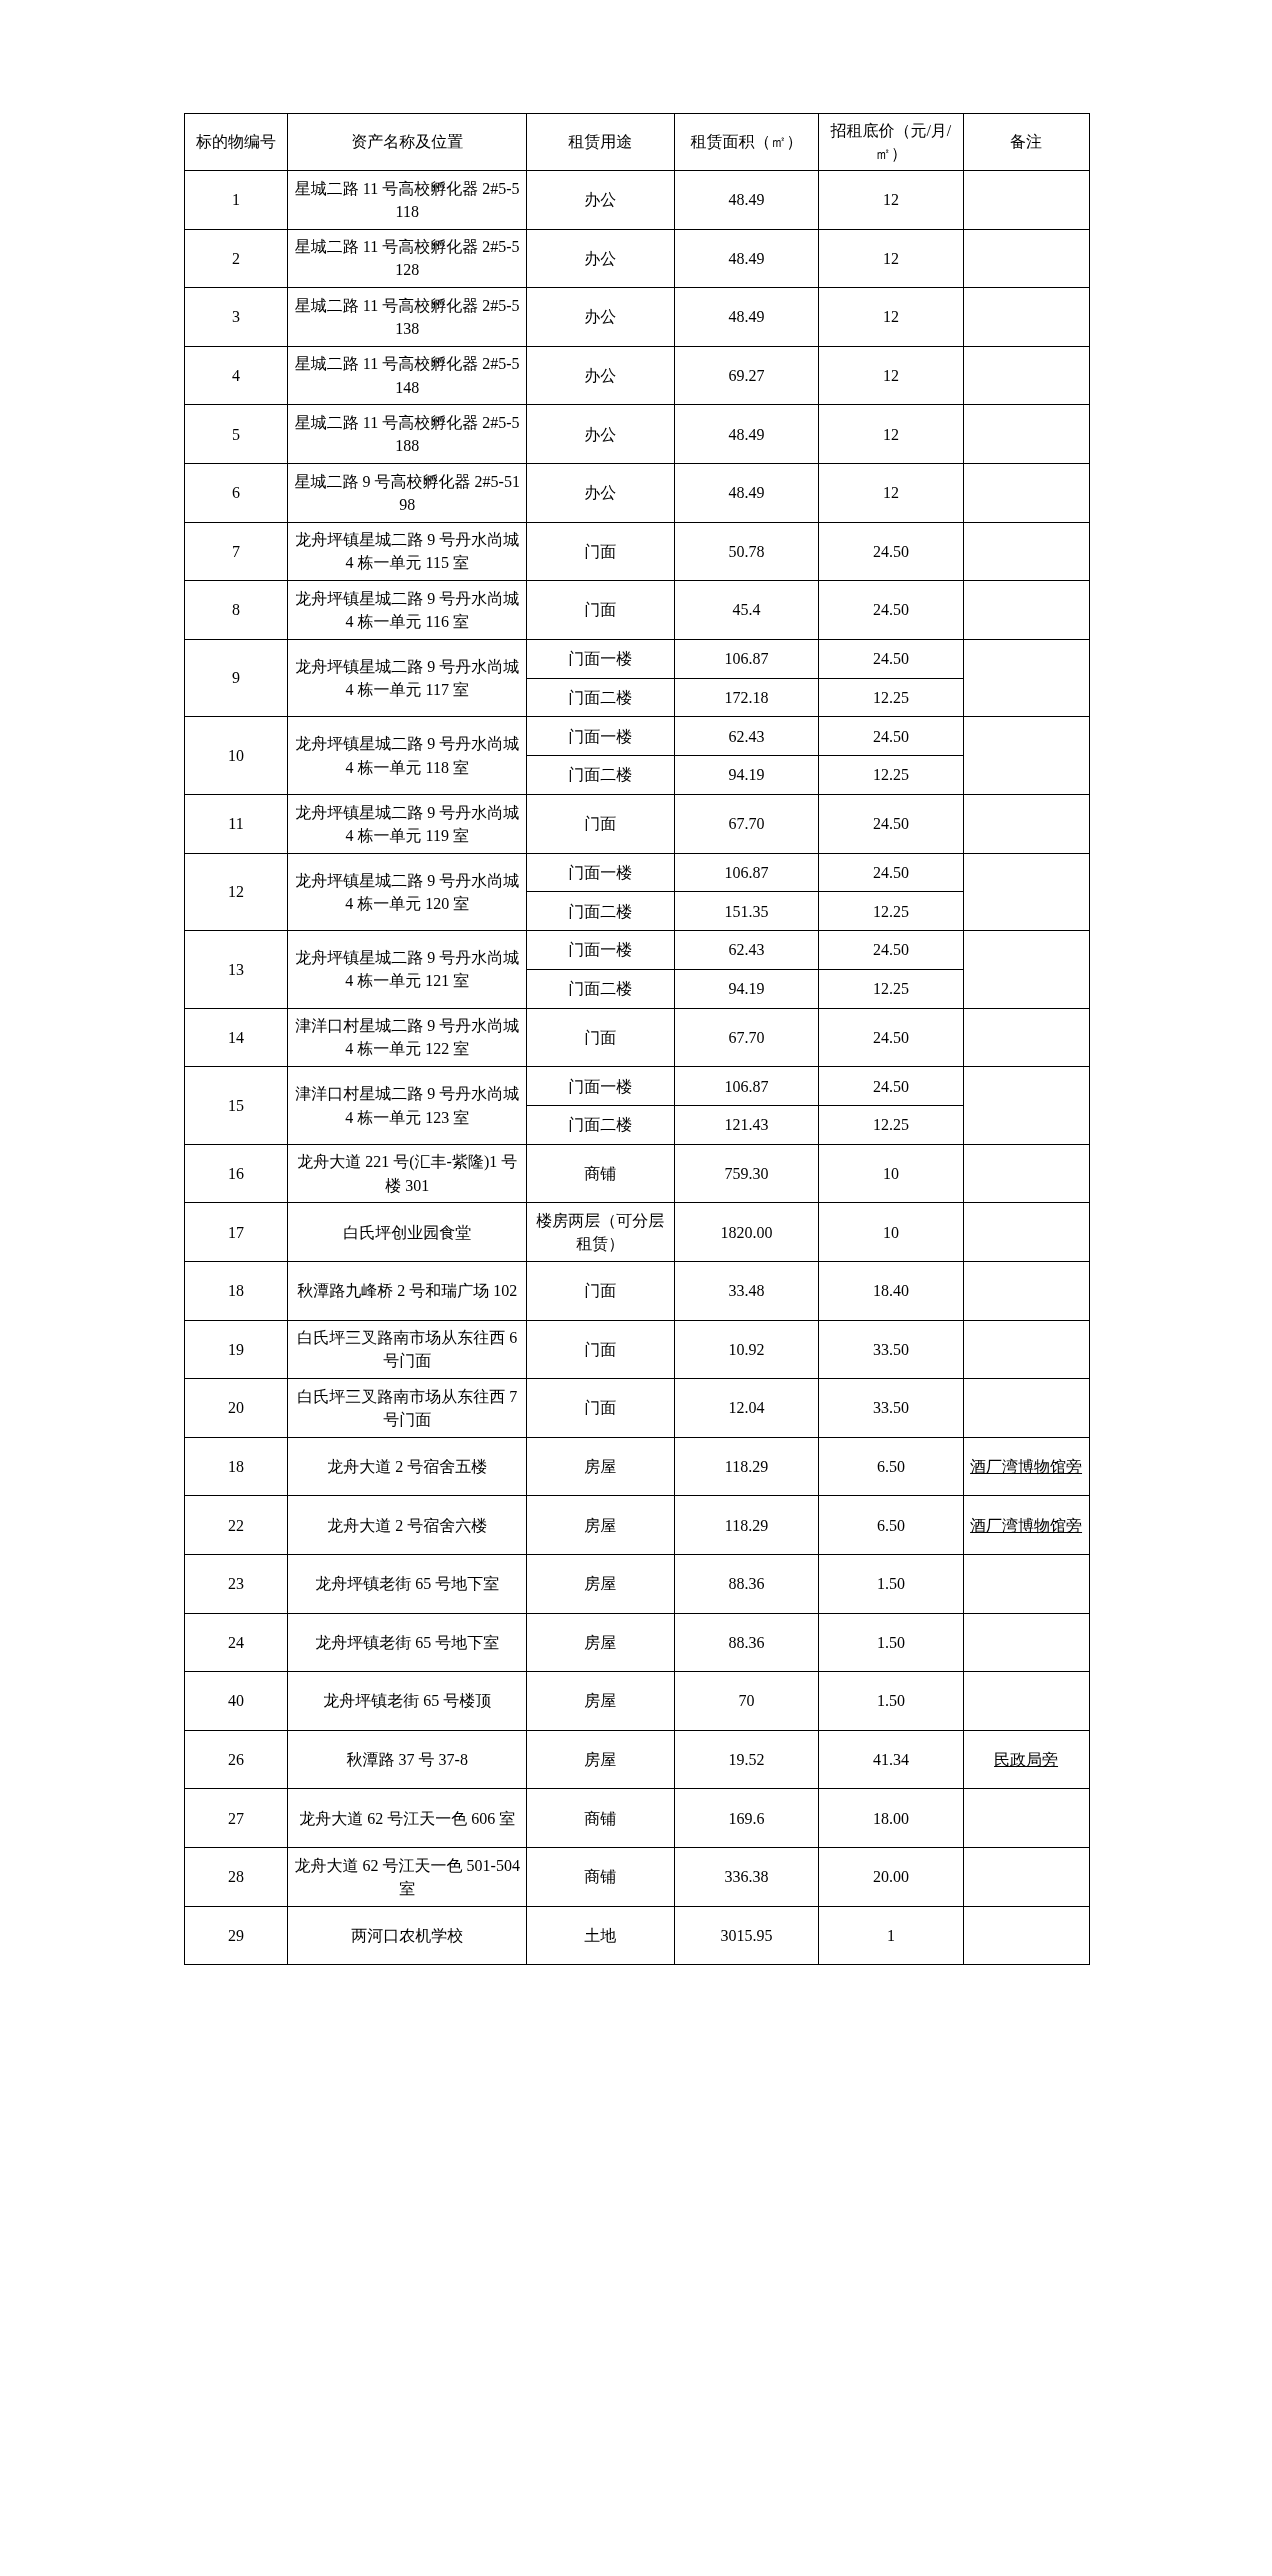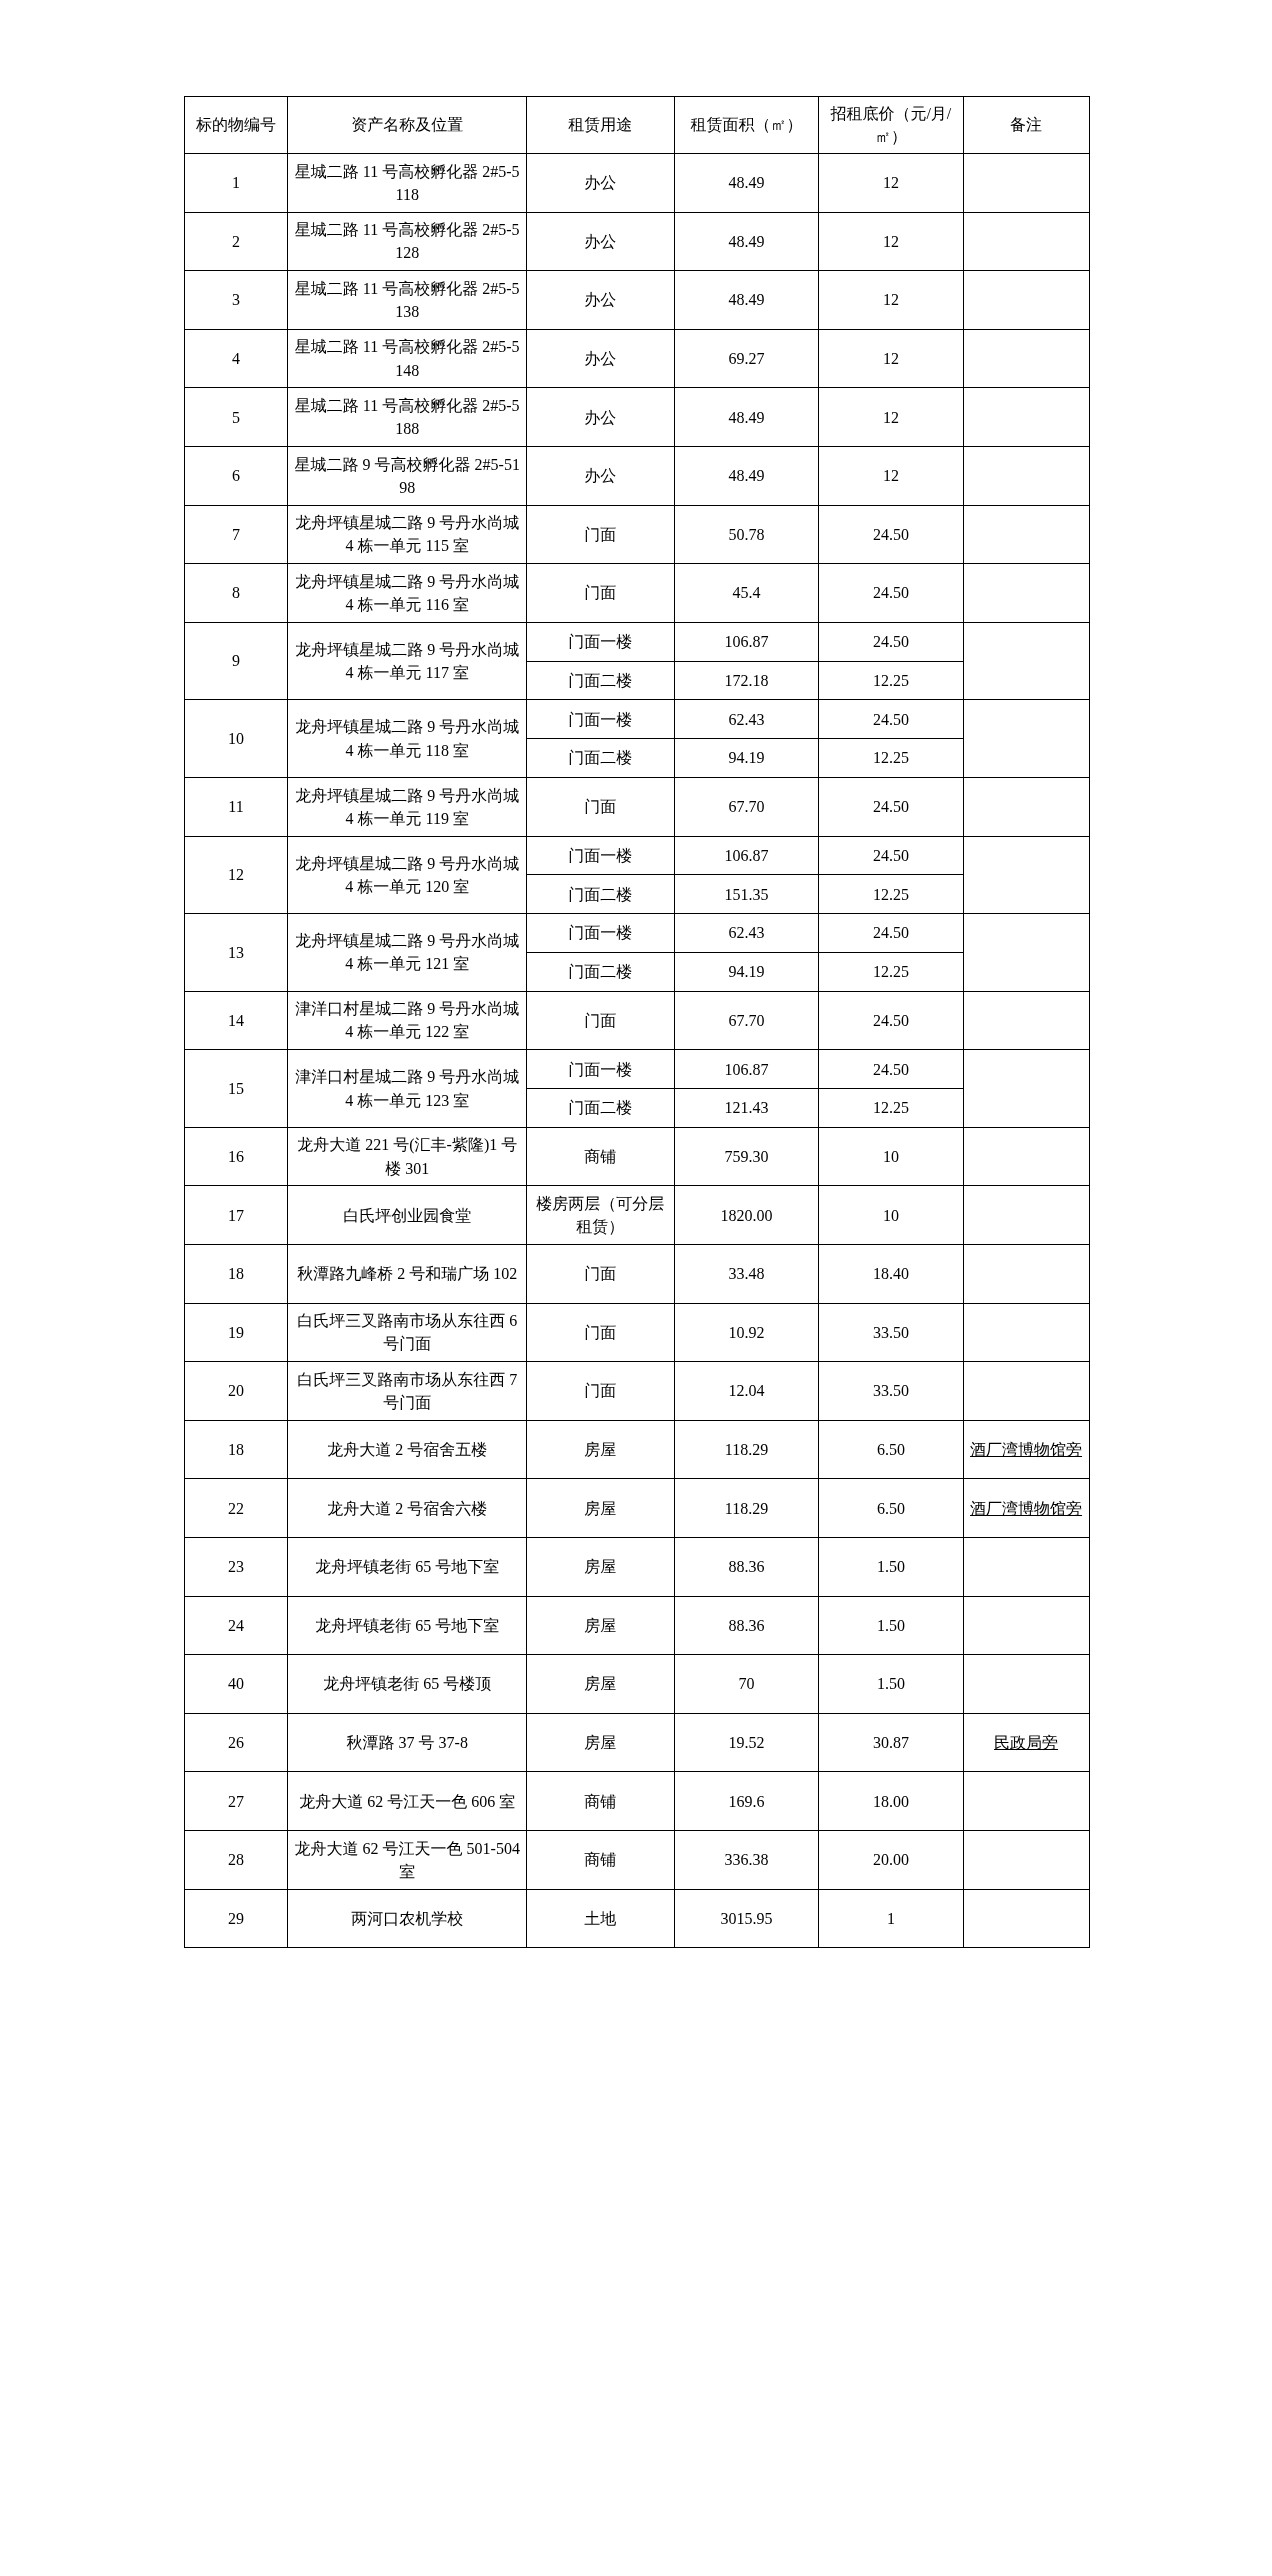--- a/index.html
+++ b/index.html
@@ -15,21 +15,21 @@
   }
   .page {
     width: 1273px;
     min-height: 2576px;
     position: relative;
     box-sizing: border-box;
     padding: 96px 0 0 0;
   }
   .table-wrap {
     width: 906px;
-    margin: 0 auto;
+    margin: 17px auto;
   }
   table.asset-table {
     border-collapse: collapse;
     width: 100%;
     table-layout: fixed;
   }
   table.asset-table td,
   table.asset-table th {
     border: 0.8px solid #000000;
     text-align: center;
@@ -321,21 +321,21 @@
             <td>房屋</td>
             <td>70</td>
             <td>1.50</td>
             <td class="blank"></td>
           </tr>
           <tr>
             <td>26</td>
             <td class="name-cell tall2">秋潭路 37 号 37-8</td>
             <td>房屋</td>
             <td>19.52</td>
-            <td>30.87</td>
+            <td>41.34</td>
             <td class="note-cell">民政局旁</td>
           </tr>
           <tr>
             <td>27</td>
             <td class="name-cell tall2">龙舟大道 62 号江天一色 606 室</td>
             <td>商铺</td>
             <td>169.6</td>
             <td>18.00</td>
             <td class="blank"></td>
           </tr>

